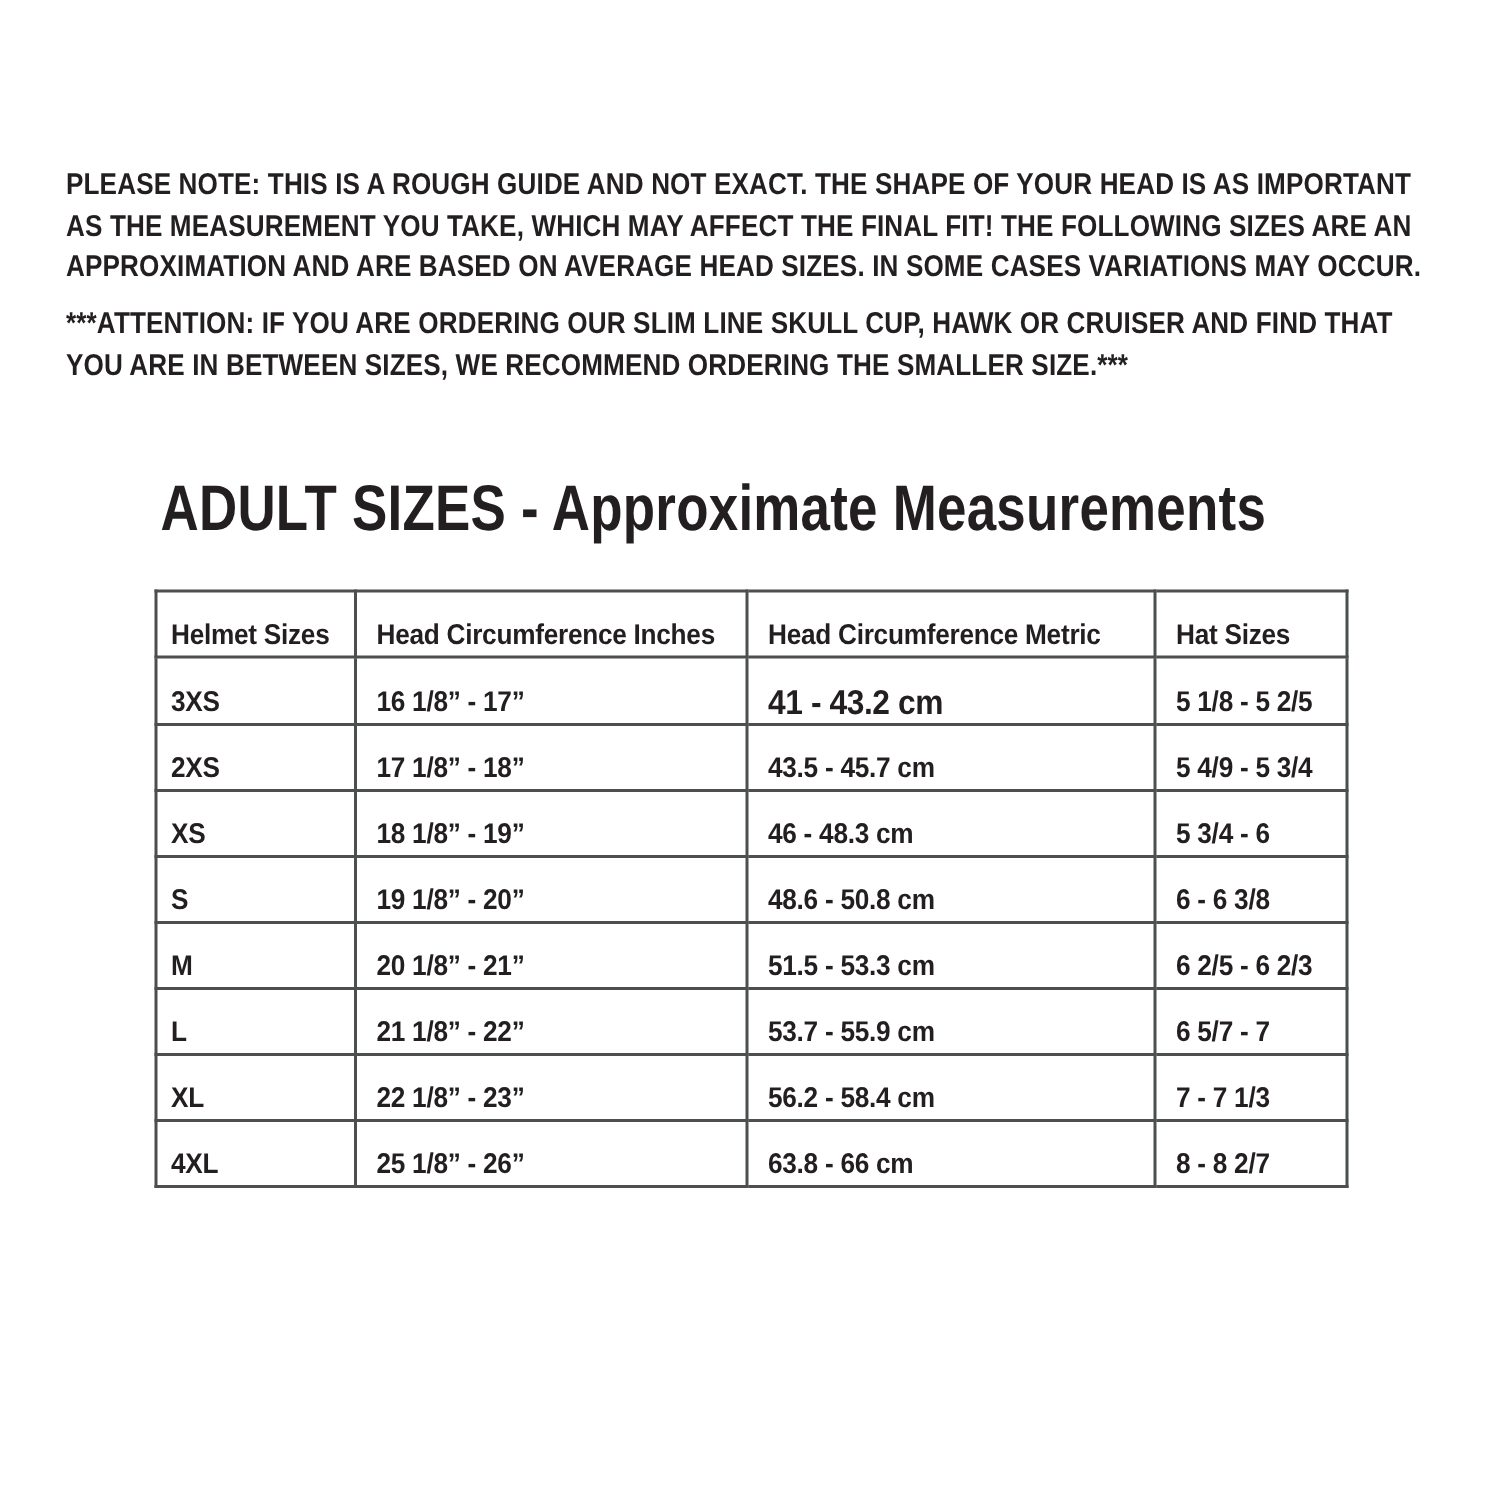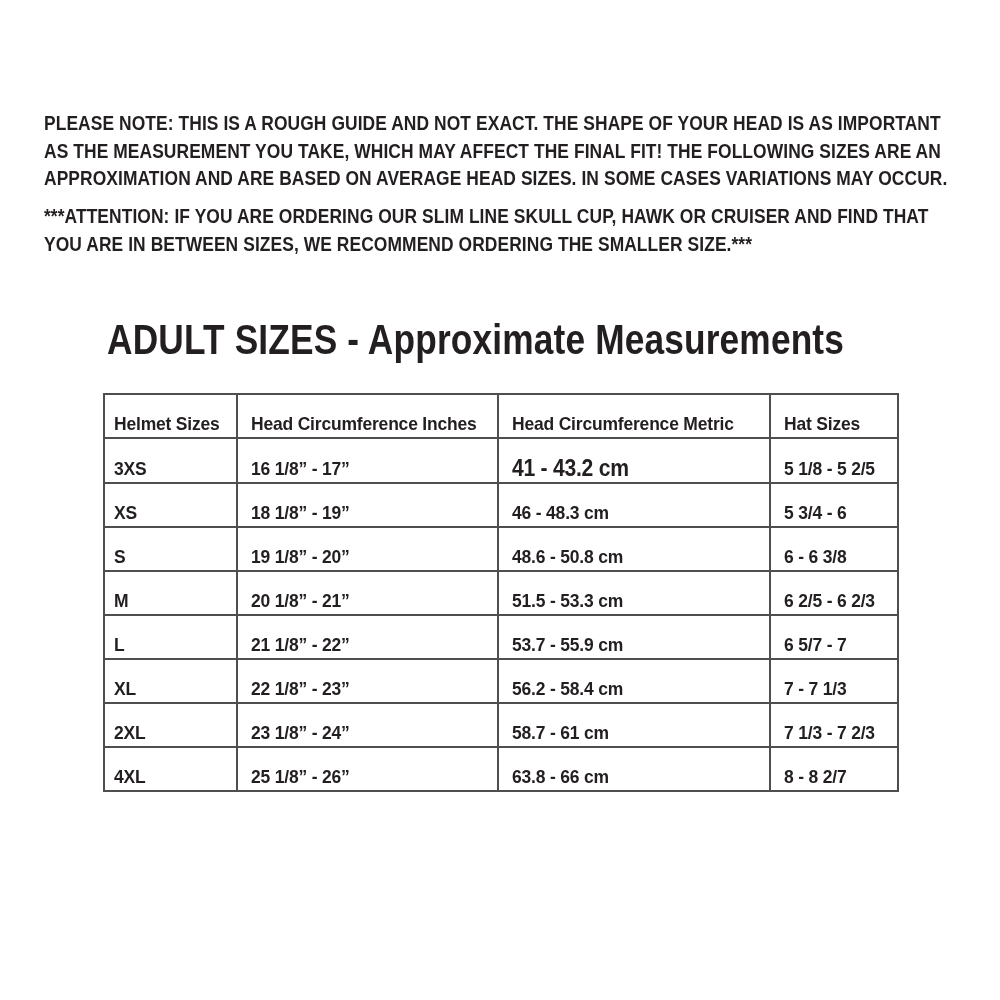--- a/index.html
+++ b/index.html
@@ -115,20 +115,26 @@
       </tr>
     </thead>
     <tbody>
       <tr>
         <td><span class="ct">3XS</span></td>
         <td><span class="ct">16 1/8” - 17”</span></td>
         <td><span class="ct emph">41 - 43.2 cm</span></td>
         <td><span class="ct">5 1/8 - 5 2/5</span></td>
       </tr>
       <tr>
+        <td><span class="ct">2XS</span></td>
+        <td><span class="ct">17 1/8” - 18”</span></td>
+        <td><span class="ct">43.5 - 45.7 cm</span></td>
+        <td><span class="ct">5 4/9 - 5 3/4</span></td>
+      </tr>
+      <tr>
         <td><span class="ct">XS</span></td>
         <td><span class="ct">18 1/8” - 19”</span></td>
         <td><span class="ct">46 - 48.3 cm</span></td>
         <td><span class="ct">5 3/4 - 6</span></td>
       </tr>
       <tr>
         <td><span class="ct">S</span></td>
         <td><span class="ct">19 1/8” - 20”</span></td>
         <td><span class="ct">48.6 - 50.8 cm</span></td>
         <td><span class="ct">6 - 6 3/8</span></td>
@@ -145,26 +151,20 @@
         <td><span class="ct">53.7 - 55.9 cm</span></td>
         <td><span class="ct">6 5/7 - 7</span></td>
       </tr>
       <tr>
         <td><span class="ct">XL</span></td>
         <td><span class="ct">22 1/8” - 23”</span></td>
         <td><span class="ct">56.2 - 58.4 cm</span></td>
         <td><span class="ct">7 - 7 1/3</span></td>
       </tr>
       <tr>
-        <td><span class="ct">2XL</span></td>
-        <td><span class="ct">23 1/8” - 24”</span></td>
-        <td><span class="ct">58.7 - 61 cm</span></td>
-        <td><span class="ct">7 1/3 - 7 2/3</span></td>
-      </tr>
-      <tr>
         <td><span class="ct">4XL</span></td>
         <td><span class="ct">25 1/8” - 26”</span></td>
         <td><span class="ct">63.8 - 66 cm</span></td>
         <td><span class="ct">8 - 8 2/7</span></td>
       </tr>
     </tbody>
   </table>
 
 </div>
 

